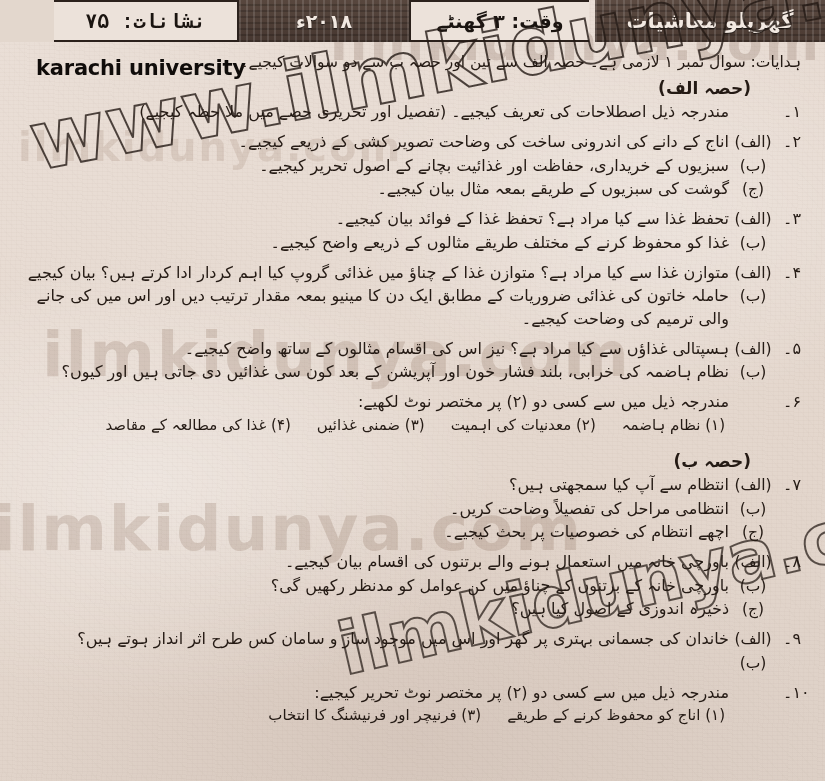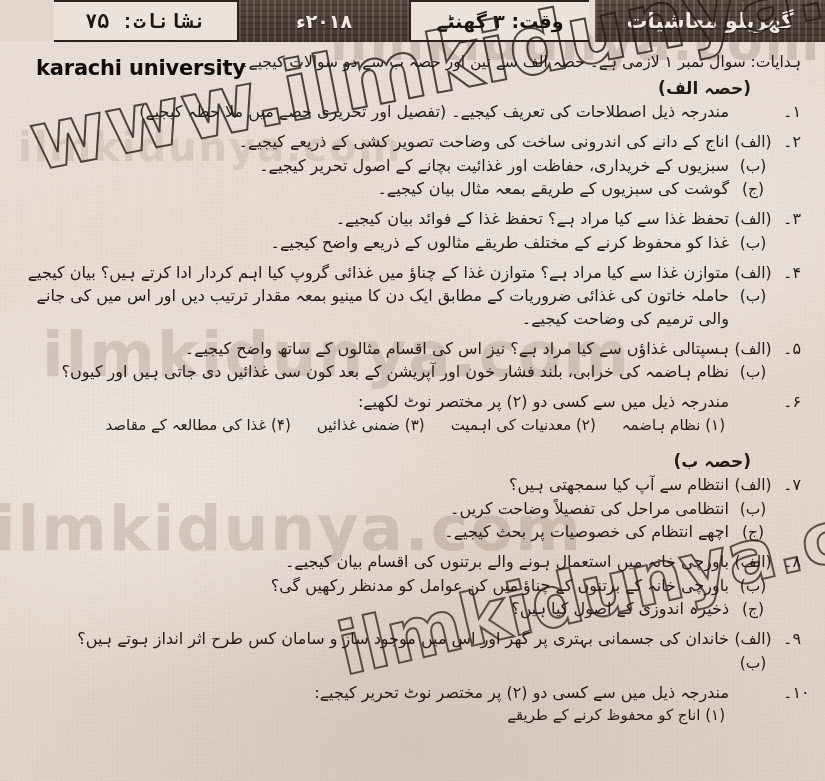--- a/index.html
+++ b/index.html
@@ -319,19 +319,20 @@
         <div class="qlbl">(ب)</div>
       </div>
       <div class="gap-sm"></div>
       <div class="qrow ink row-wrap">
         <div class="qnum">۱۰۔</div>
         <div class="qlbl"></div>
         <div class="qtxt">مندرجہ ذیل میں سے کسی دو (۲) پر مختصر نوٹ تحریر کیجیے:</div>
       </div>
       <div class="optline ink row-wrap">
         <span>(۱) اناج کو محفوظ کرنے کے طریقے</span>
+        <span>(۳) فرنیچر اور فرنیشنگ کا انتخاب</span>
       </div>
       <div class="gap"></div>
     </div>
 </div>
 
 <div id="diagwm">www.ilmkidunya.com</div>
 <div id="diagwm2">ilmkidunya.com</div>
 
 </body></html>

